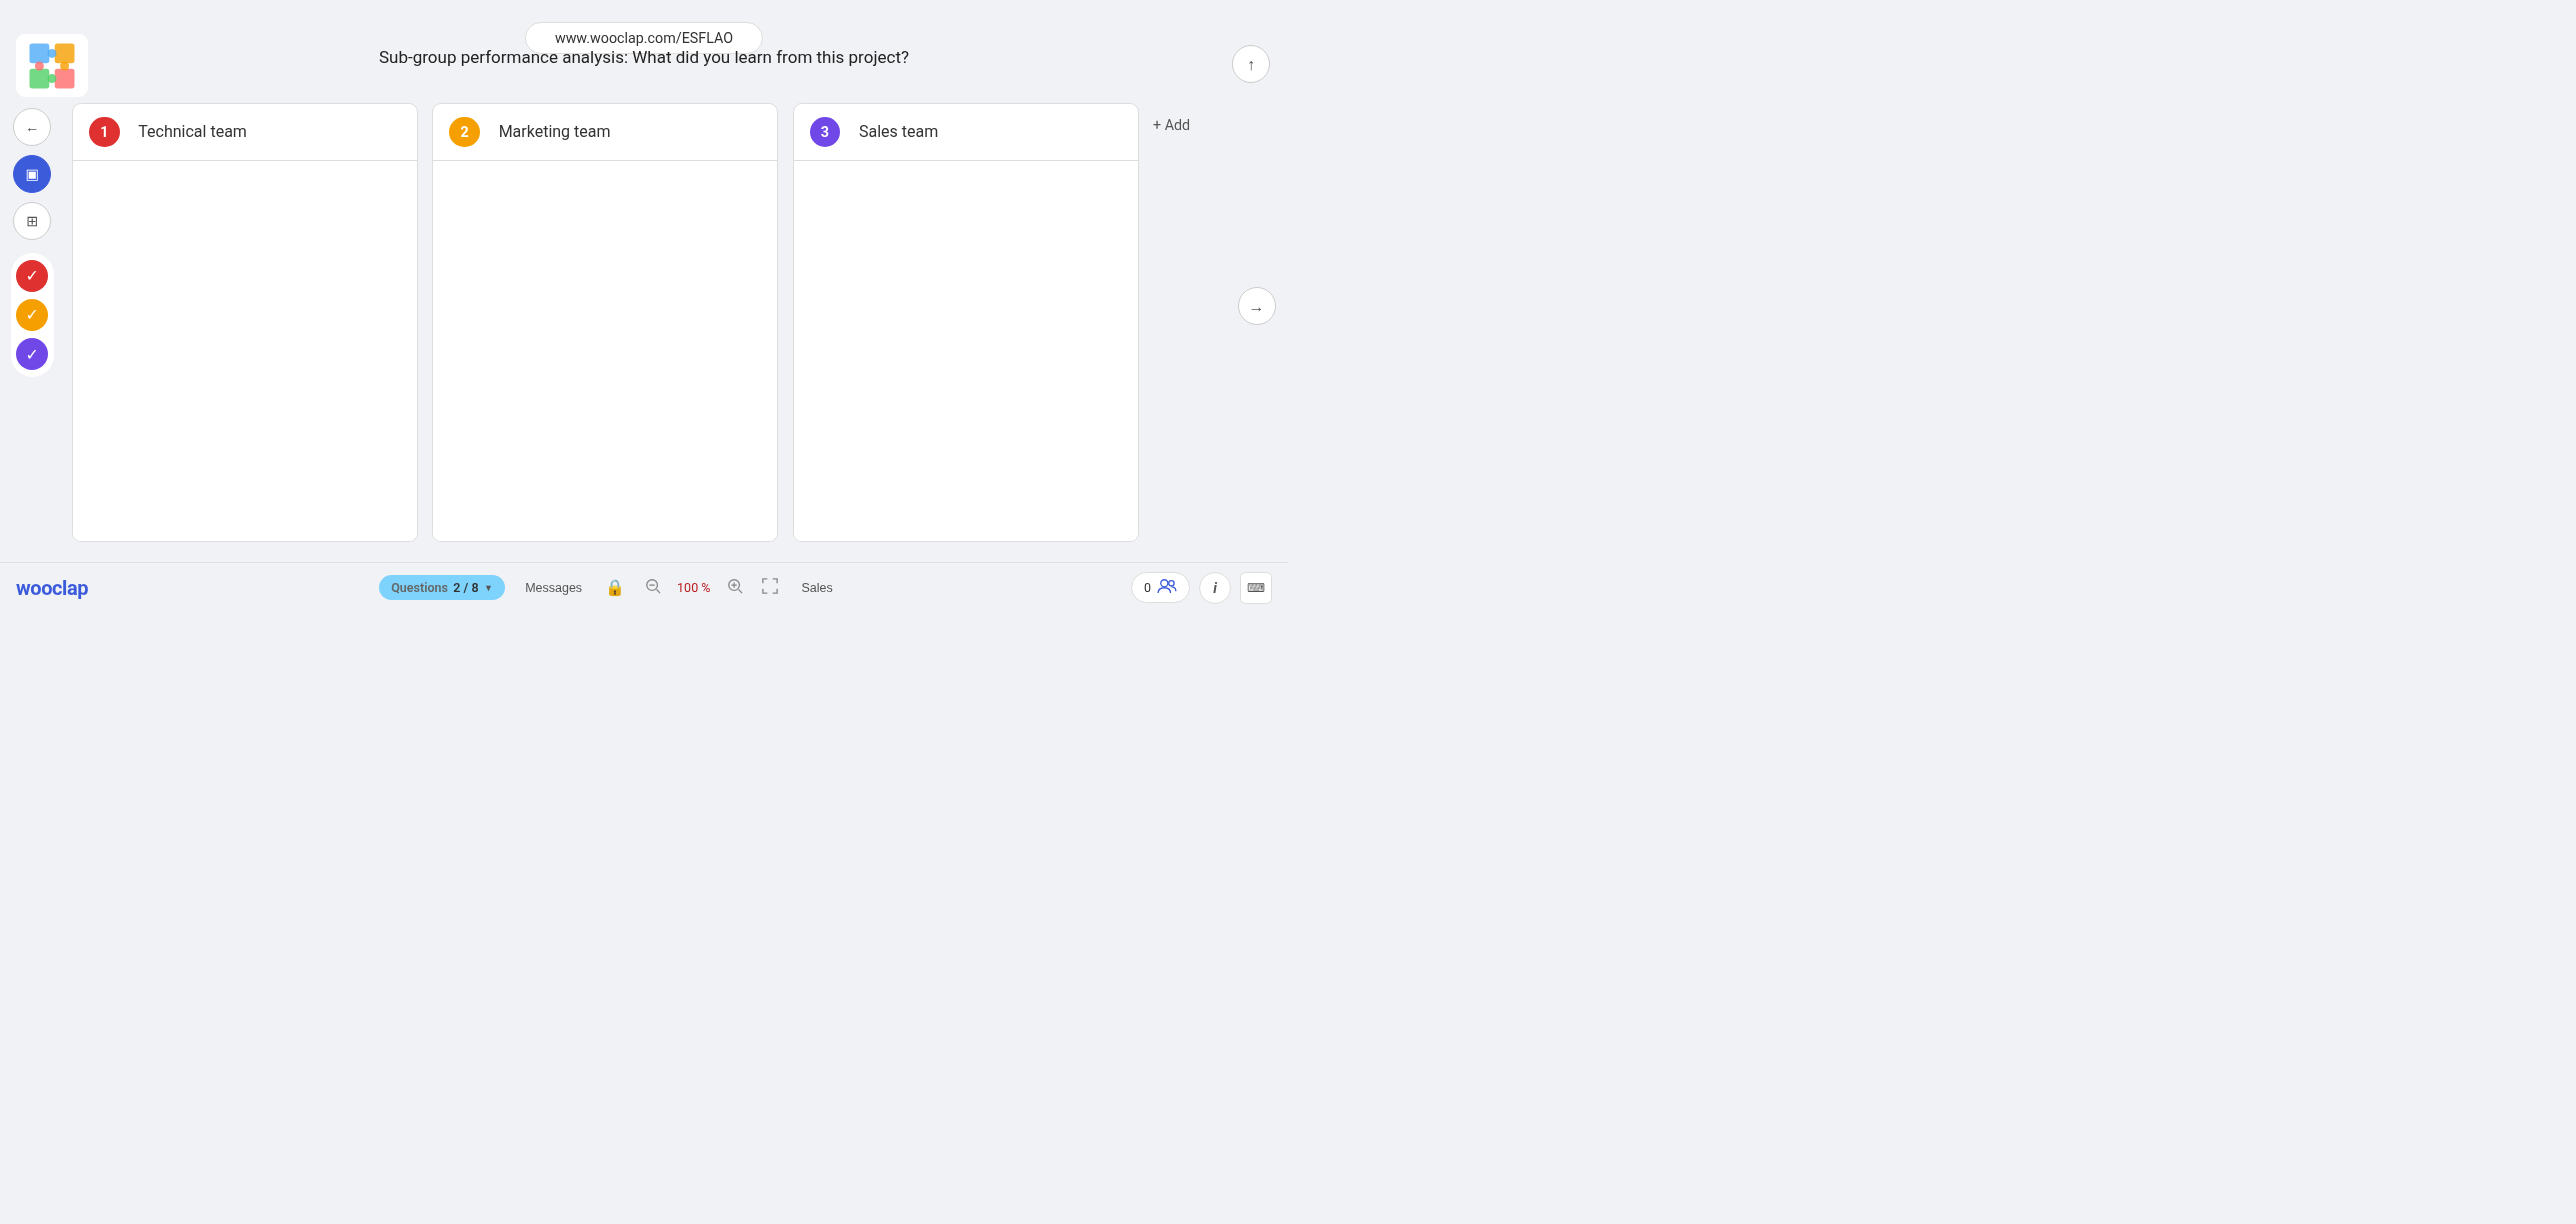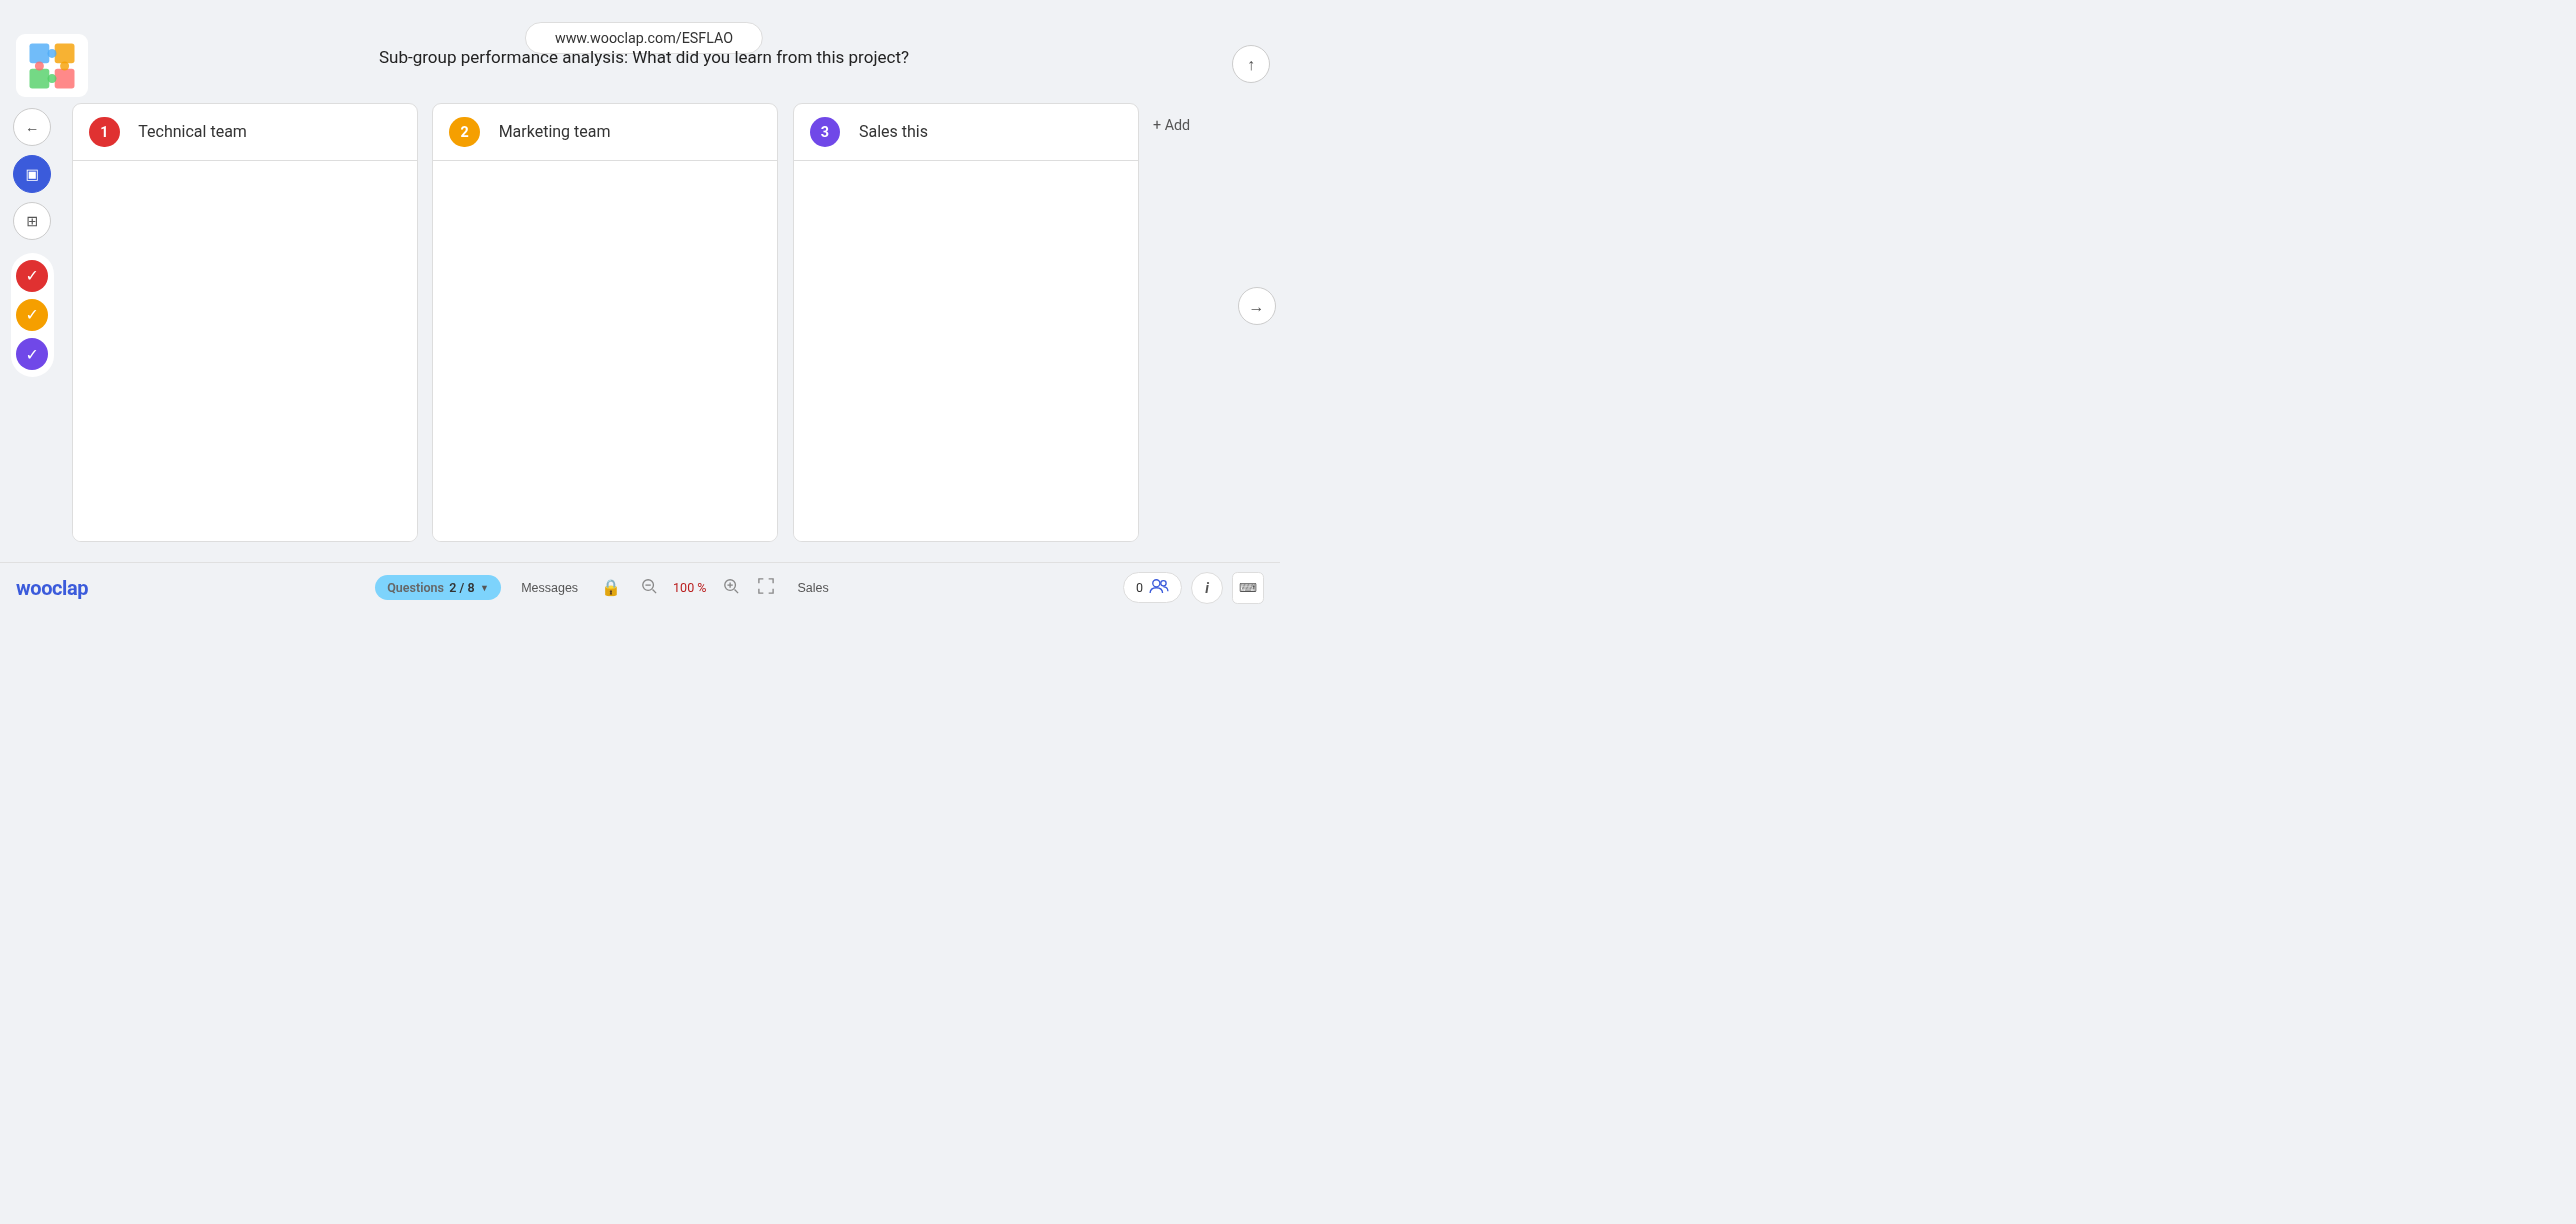--- a/index.html
+++ b/index.html
@@ -228,21 +228,21 @@
       color: #555;
       cursor: pointer;
       white-space: nowrap;
     }
 
     
     .bottom-bar {
       position: absolute;
       bottom: 0;
       left: 0;
-      right: 8px;
+      right: 0;
       height: 50px;
       background: #f0f2f5;
       display: flex;
       align-items: center;
       justify-content: space-between;
       padding: 0 16px;
       border-top: 0.9px solid #e0e0e0;
     }
 
     .wooclap-logo {
@@ -430,21 +430,21 @@
       <span class="column-title">Marketing team</span>
     </div>
     <div class="column-body"></div>
   </div>
 
   <div class="column-card">
     <div class="column-header">
       <div class="column-number num-purple">
         <span>3</span>
       </div>
-      <span class="column-title">Sales this</span>
+      <span class="column-title">Sales team</span>
     </div>
     <div class="column-body"></div>
   </div>
 
   <div class="add-column">
     <span>+ Add</span>
   </div>
 
 </div>
 

